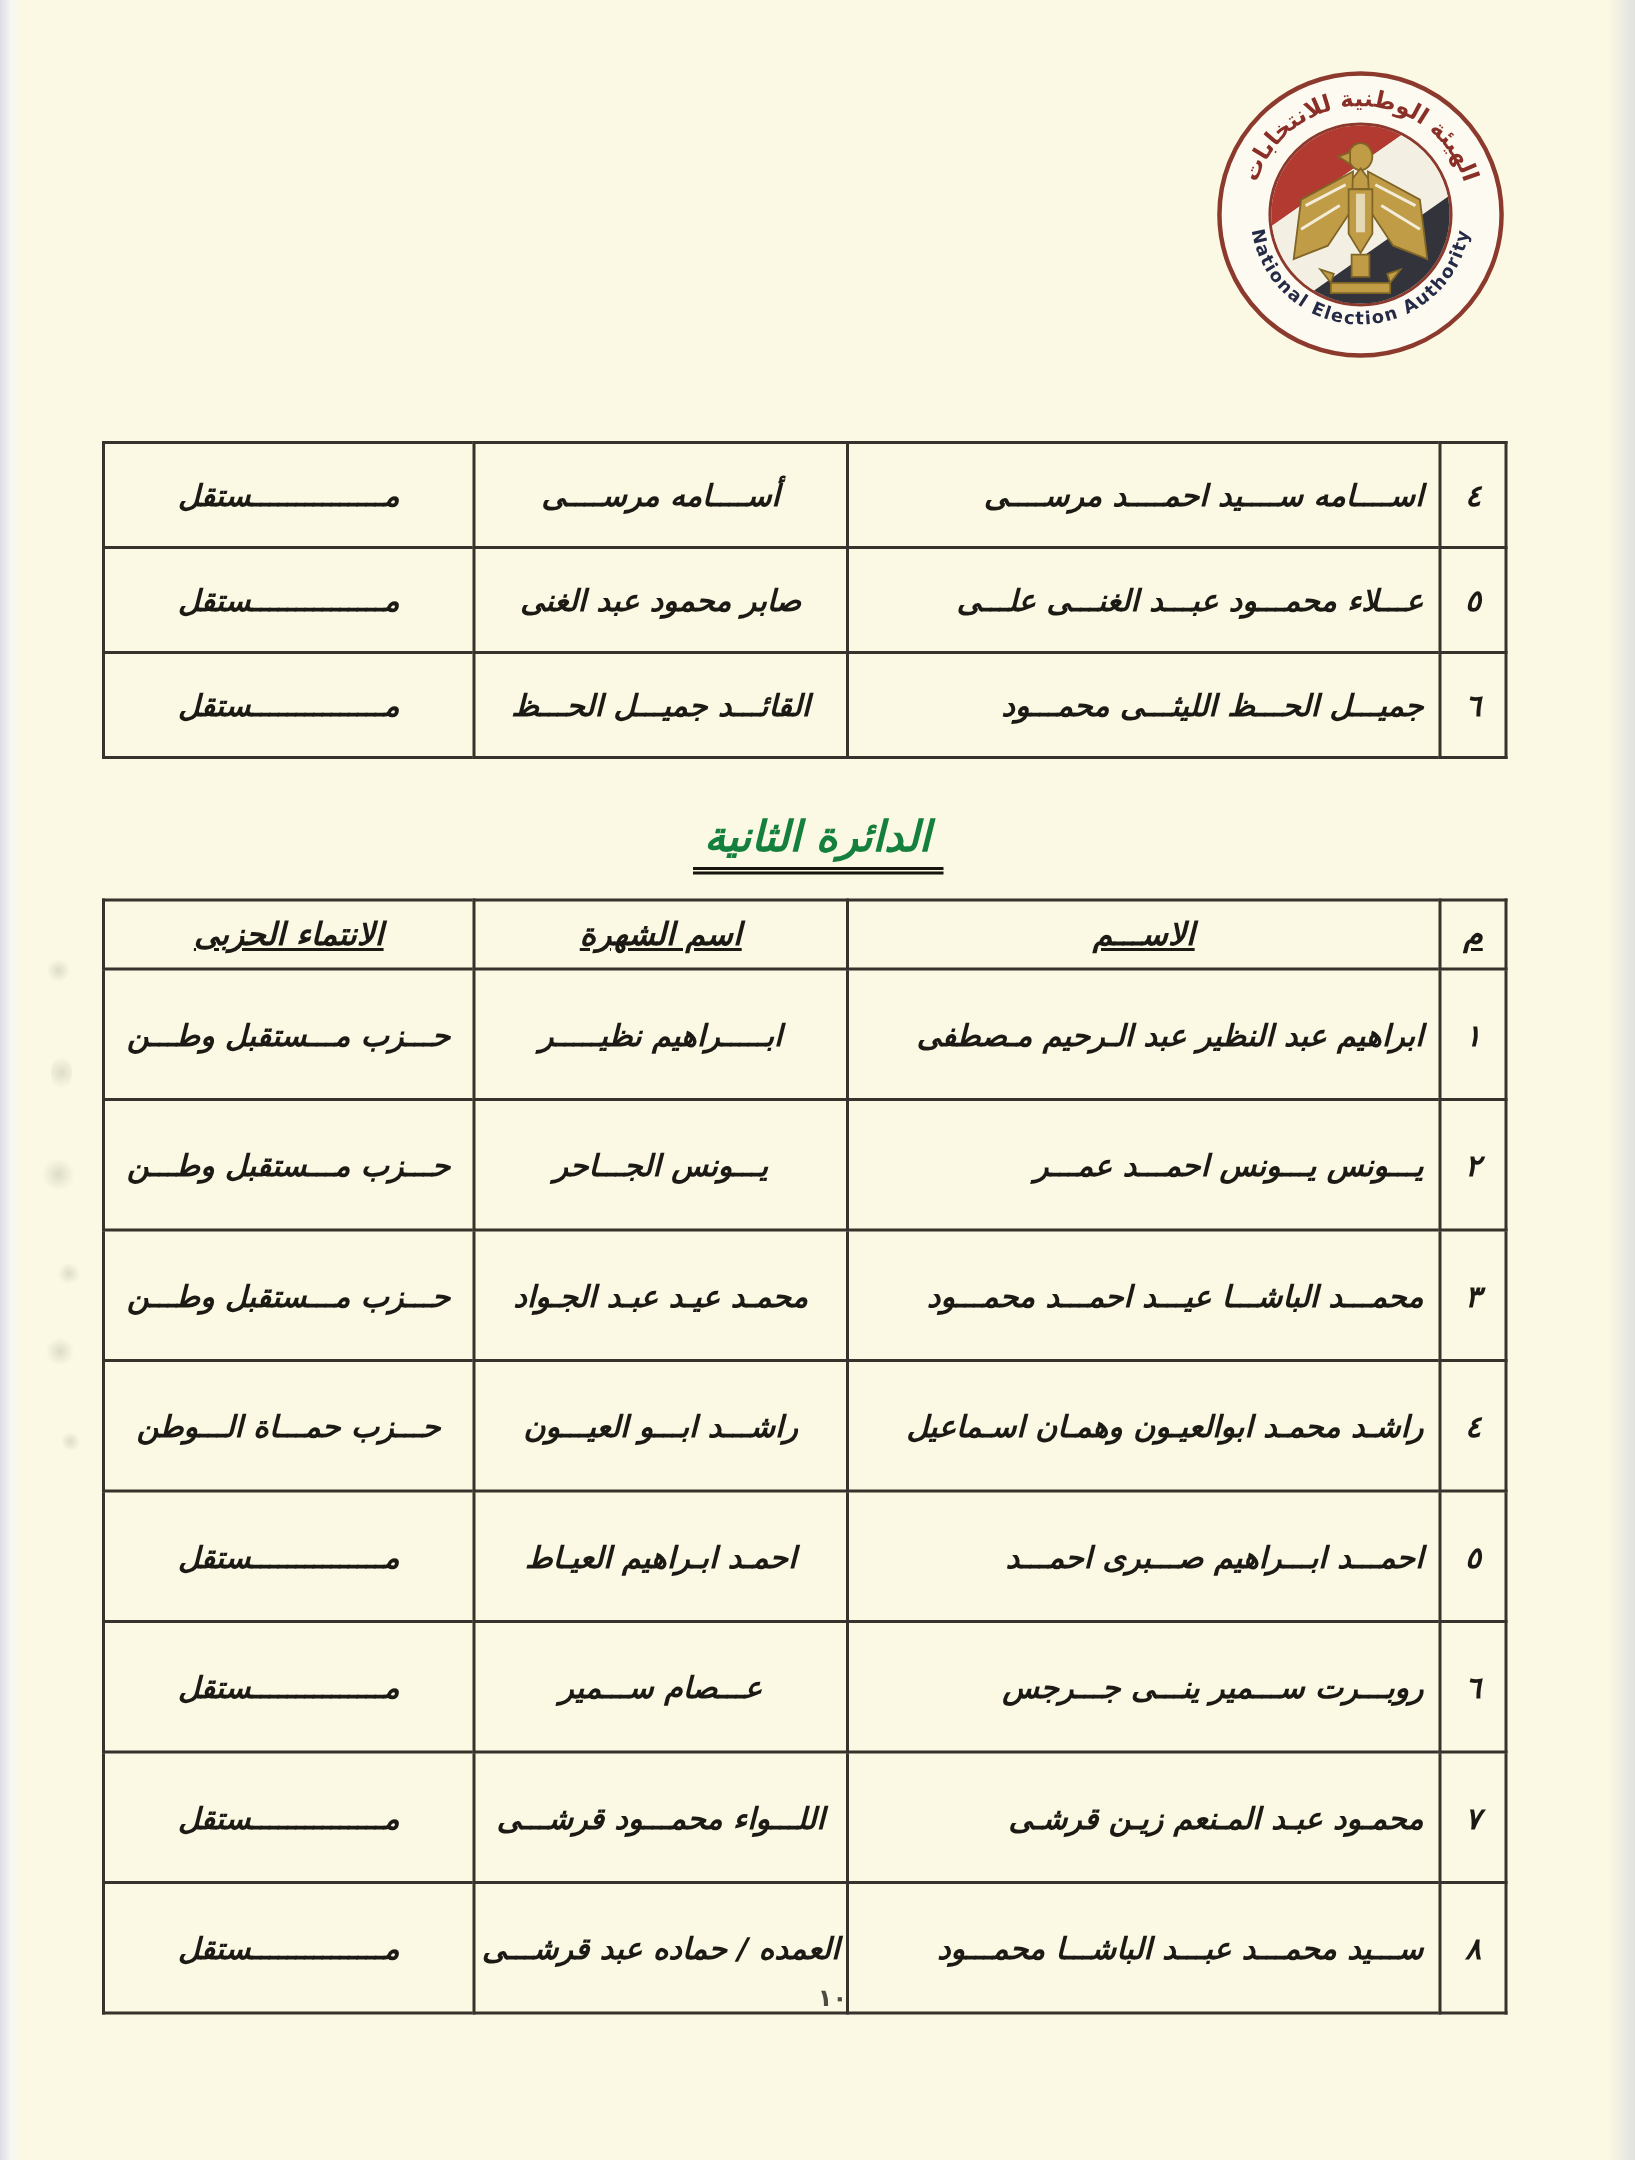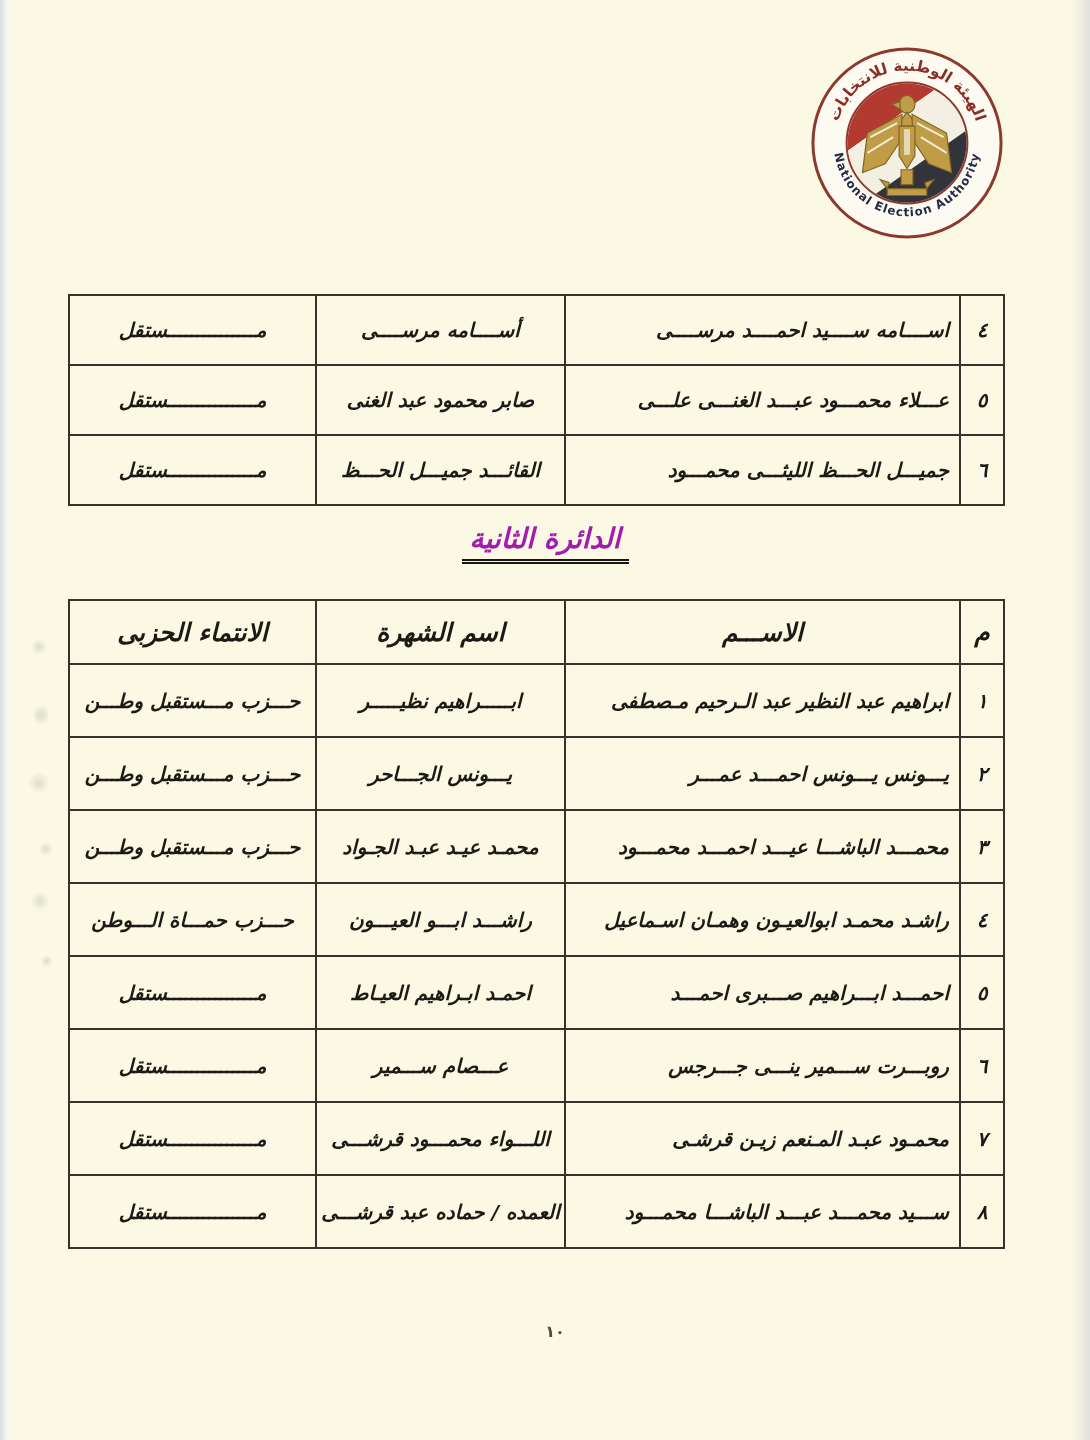--- a/index.html
+++ b/index.html
@@ -34,32 +34,32 @@
   }
   .tbl td, .tbl th {
     border:2px solid #37332c;
     font-weight:bold; font-style:italic; color:#1c1a15;
     font-size:20px; vertical-align:middle;
     white-space:nowrap; overflow:hidden;
   }
   .top-tbl { left:68px; top:294px; width:935px; }
   .top-tbl td { height:70px; }
   .main-tbl { left:68px; top:599px; width:935px; }
-  .main-tbl th { height:64px; font-size:25px; text-align:center; }
-  .main-tbl td { height:73px;margin-left:24px; }
+  .main-tbl th { height:46px; font-size:21px; text-align:center;text-decoration:underline; }
+  .main-tbl td { height:87px;margin-left:24px; }
 
   .c-num   { text-align:center; font-size:19px; }
   .c-name  { text-align:right; padding-right:10px; }
   .c-nick  { text-align:center; }
   .c-party { text-align:center; }
 
   .section-title { position:absolute; top:522px; right:0; width:100%; text-align:center; }
   .section-title span {
     display:inline-block; font-size:28px; font-weight:bold; font-style:italic;
-    color:#a21caf; border-bottom:5px double #17150f; padding:0 8px 4px;
+    color:#15803d; border-bottom:5px double #17150f; padding:0 8px 4px;margin-top:19px;
   }
 
   .page-number {
     position:absolute; top:1322px; right:0; width:100%;
     text-align:center; font-size:16px; font-weight:bold; color:#4c4c43;padding-left:20px;
   }
 </style>
 </head>
 <body>
 

